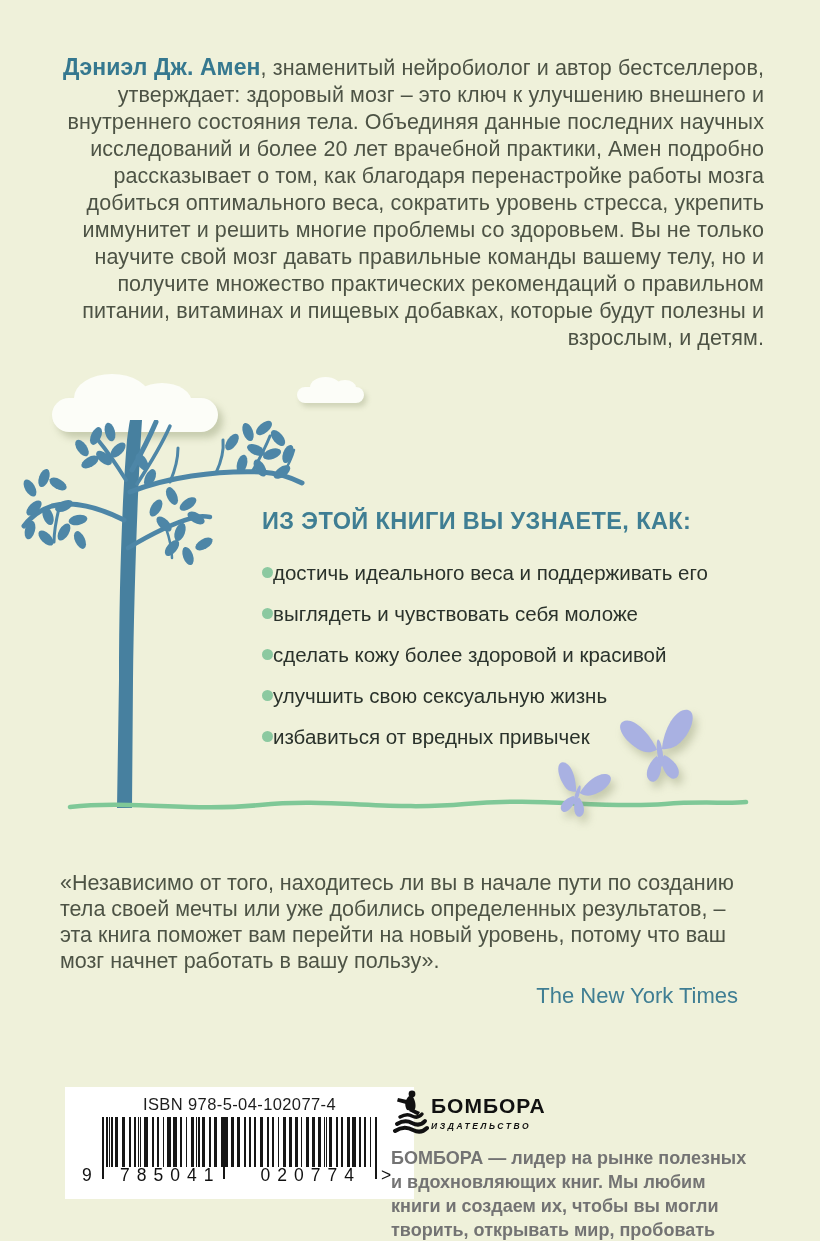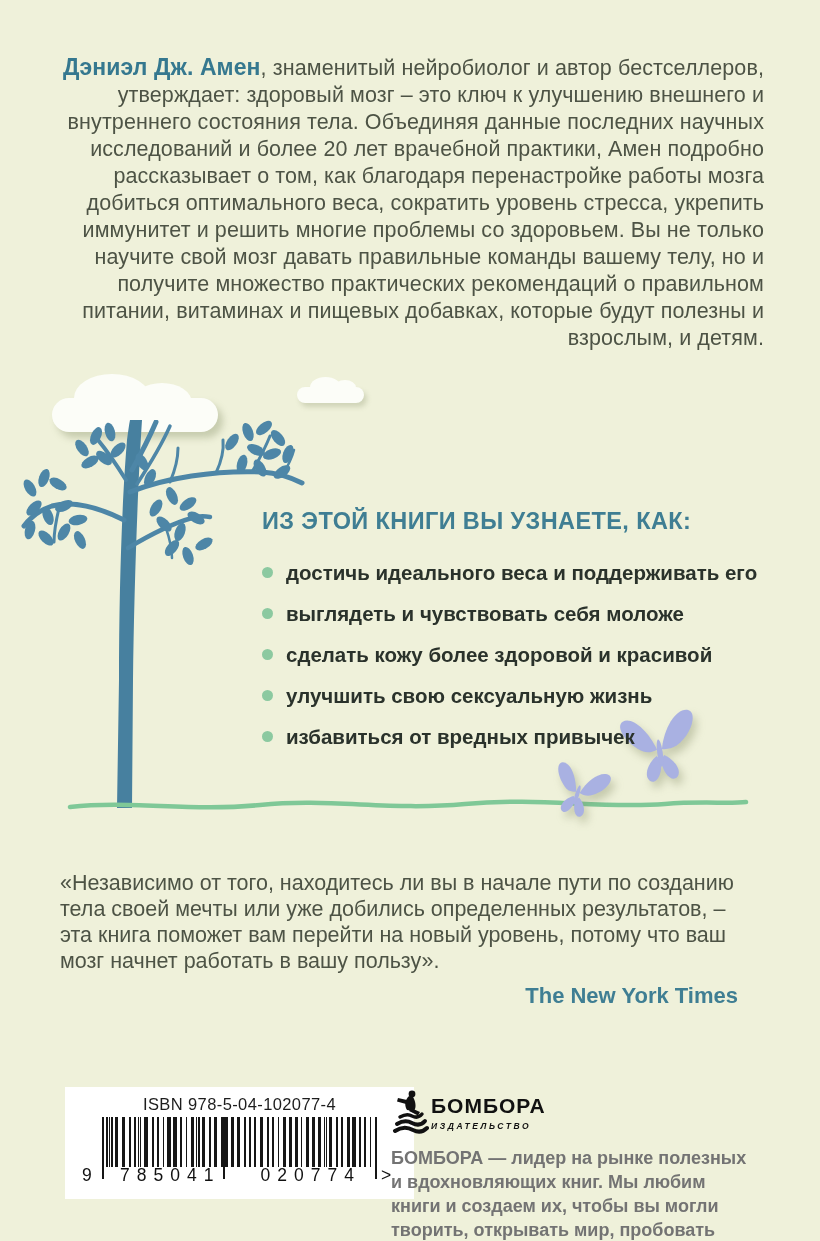--- a/index.html
+++ b/index.html
@@ -27,29 +27,29 @@
   .cloud-small::after{left:37px;top:-7px;width:22px;height:15px;}
   
   .tree{position:absolute;left:20px;top:420px;z-index:1;}
   .ground{position:absolute;left:0;top:793px;z-index:1;}
   .butterflies{position:absolute;left:525px;top:695px;z-index:2;
     filter:drop-shadow(4px 6px 4px rgba(120,130,90,.35));}
   
   .features{position:absolute;left:262px;top:470px;width:506px;z-index:3;margin-top:38px;}
   .features h2{margin:0;font-size:23.5px;font-weight:700;color:#3f7e93;letter-spacing:.4px;}
   .features ul{list-style:none;margin:23px 0 0;padding:0;}
-  .features li{display:flex;gap:13px;margin-bottom:12px;
-    font-size:20.5px;font-weight:700;color:#2a322b;line-height:29px;}
+  .features li{display:flex;margin-bottom:12px;
+    font-size:20.5px;font-weight:400;color:#2a322b;line-height:29px;}
   .features .dot{flex:none;width:11px;height:11px;border-radius:50%;
     background:#8cc9a0;margin-top:9px;}
   
   .review{position:absolute;left:60px;top:870px;width:702px;}
   .review p{margin:0;font-size:21.5px;line-height:26px;color:#4d5345;}
   .review .src{margin-top:9px;text-align:right;padding-right:24px;
-    color:#3f7e93;font-weight:700;font-size:22px;}
+    color:#3f7e93;font-weight:400;font-size:22px;}
   
   .barcode-box{position:absolute;left:65px;top:1087px;width:349px;height:112px;background:#ffffff;}
   .isbn{margin-top:8px;text-align:center;font-size:16.5px;color:#1d1d1d;letter-spacing:.4px;}
   .ean{position:relative;margin:3px 17px 0;height:78px;}
   .bars{position:absolute;left:24px;right:22px;top:0;height:50px;background-color:#fff;
     background-image:
       repeating-linear-gradient(90deg,#161616 0 2px,transparent 2px 5px,#161616 5px 7px,transparent 7px 11px,#161616 11px 12px,transparent 12px 16px,#161616 16px 19px,transparent 19px 23px),
       repeating-linear-gradient(90deg,transparent 0 3px,#161616 3px 4px,transparent 4px 9px,#161616 9px 12px,transparent 12px 17px,#161616 17px 18px,transparent 18px 29px);}
   .ean i{position:absolute;top:0;width:2px;height:62px;background:#161616;}
   .ean .g1{left:20px}.ean .g2{left:141px}.ean .g3{right:20px}

